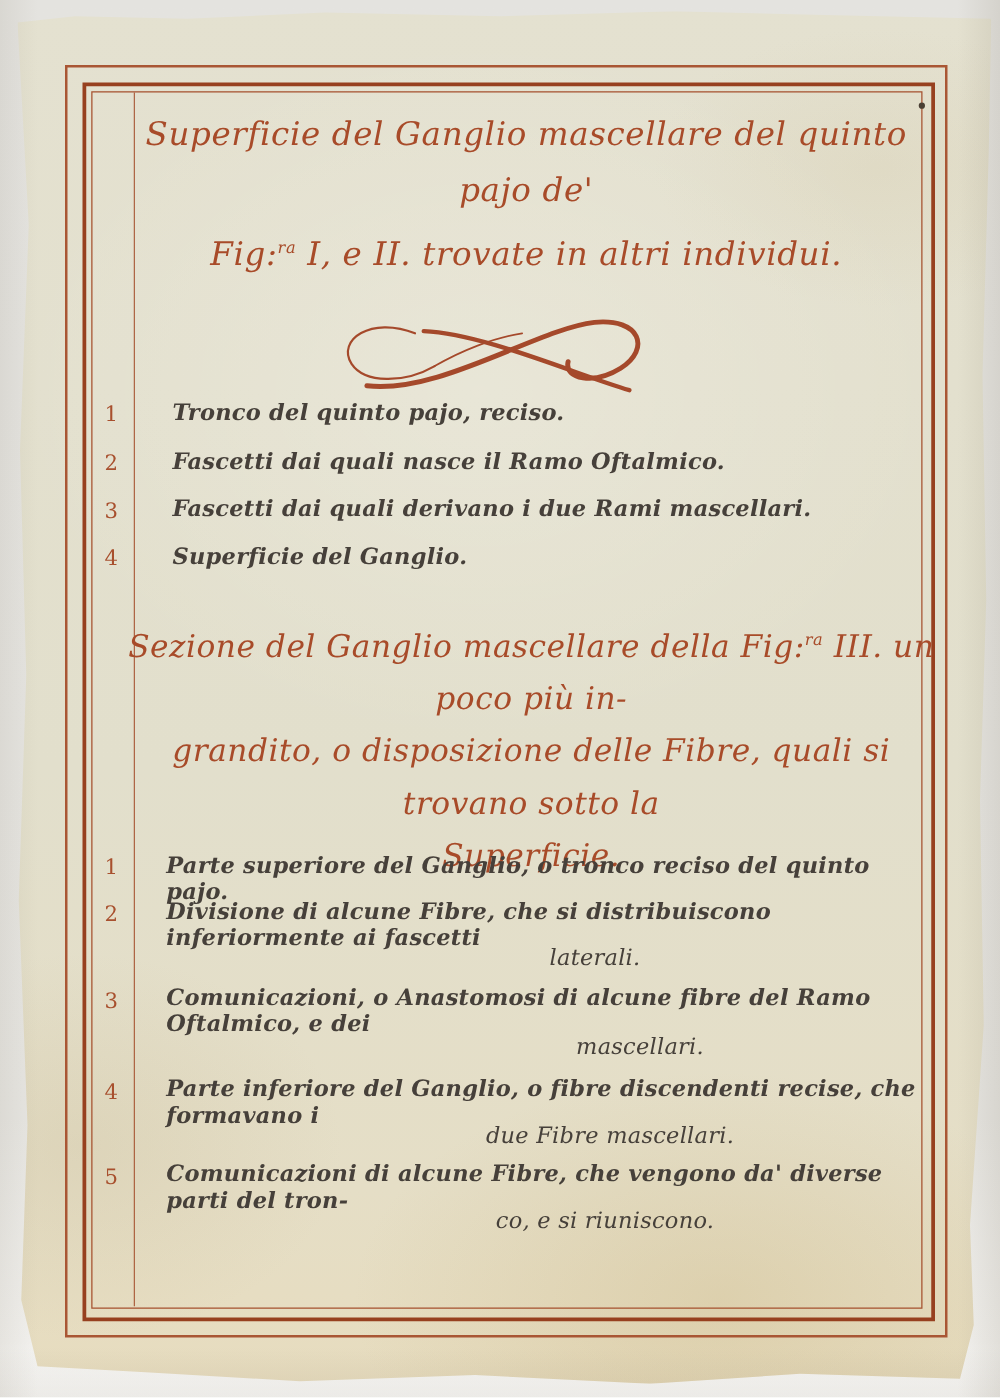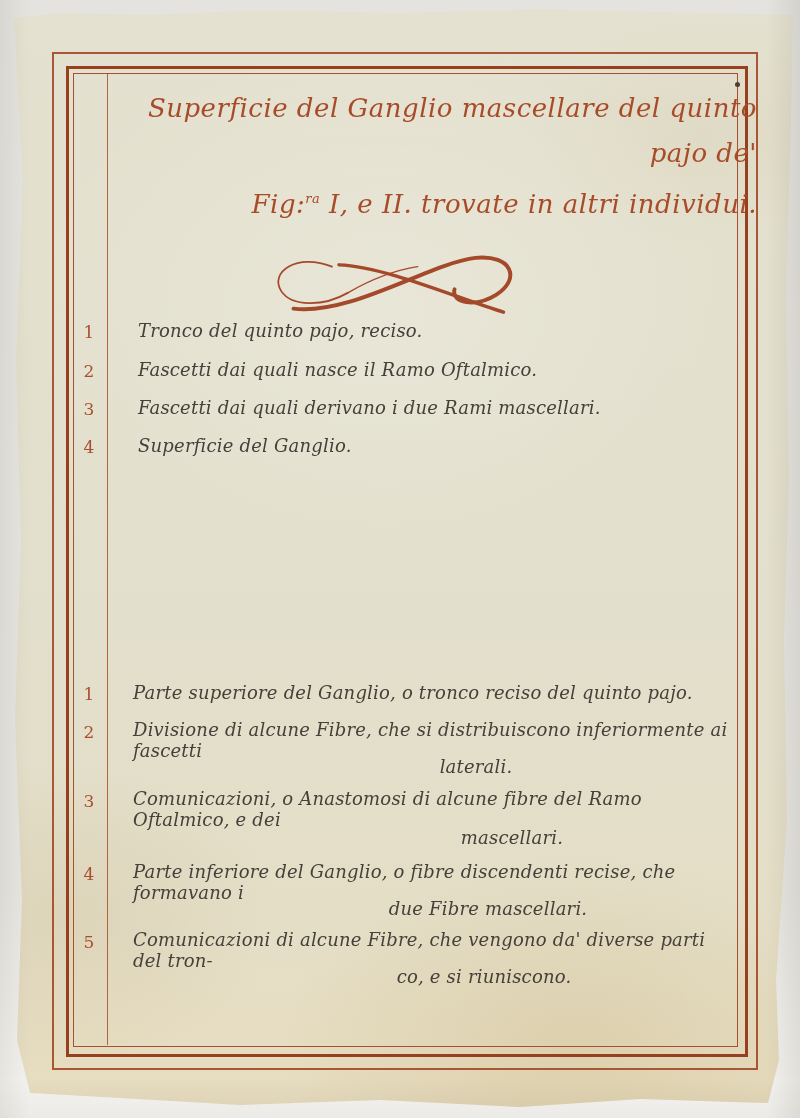--- a/index.html
+++ b/index.html
@@ -35,38 +35,38 @@
   }
   
   .rule{position:absolute;border-style:solid;pointer-events:none;}
   .rule-outer{left:52px;top:52px;width:702px;height:1014px;border-width:2px;border-color:#a95634;}
   .rule-thick{left:66px;top:66px;width:676px;height:985px;border-width:3px;border-color:#97401f;}
   .rule-thin {left:73px;top:73px;width:663px;height:972px;border-width:1px;border-color:#a5502e;}
   .margin-rule{position:absolute;left:107px;top:74px;width:1px;height:971px;background:#a5502e;opacity:.85;}
   
   .red{color:#a84b29;}
   .h1{
-    position:absolute;left:117px;top:86px;width:640px;
-    font-style:italic;font-size:26px;line-height:45px;text-align:right;
+    position:absolute;left:101px;top:86px;width:640px;
+    font-style:italic;font-size:26px;line-height:45px;text-align:center;
     letter-spacing:0.5px;
   }
   .h2{
     position:absolute;left:100px;top:492px;width:650px;
     font-style:italic;font-size:25px;line-height:42px;text-align:center;
     letter-spacing:0.4px;
   }
   sup.figsup{font-size:13px;font-style:italic;}
   .flourish{position:absolute;left:255px;top:243px;width:280px;height:84px;}
   .item-num{
     position:absolute;left:78px;width:22px;text-align:center;
     font-size:17px;color:#a8502e;font-style:normal;
   }
   .item-text{
     position:absolute;left:138px;width:600px;
-    font-style:italic;font-size:18px;color:#46403a;letter-spacing:0.2px;
+    font-style:italic;font-size:18px;color:#46403a;letter-spacing:0.2px;font-weight:bold;
   }
   .item-text2{
     position:absolute;width:520px;
     font-style:italic;font-size:18px;color:#46403a;letter-spacing:0.2px;text-align:center;
   }
   .b-item .item-text{left:133px;}
   .ink-speck{position:absolute;left:735px;top:82px;width:5px;height:5px;border-radius:50%;background:#4a3f33;}
 </style>
 </head>
 <body>
@@ -108,20 +108,25 @@
     <div>
       <span class="item-num" style="top:399px">3</span>
       <span class="item-text" style="top:397px">Fascetti dai quali derivano i due Rami mascellari.</span>
     </div>
     <div>
       <span class="item-num" style="top:437px">4</span>
       <span class="item-text" style="top:435px">Superficie del Ganglio.</span>
     </div>
   </div>
 
+  <div class="h2 red">
+    <div><span>Sezione del Ganglio mascellare della Fig:</span><sup class="figsup">ra</sup><span> III. un poco più in-</span></div>
+    <div>grandito, o disposizione delle Fibre, quali si trovano sotto la</div>
+    <div>Superficie.</div>
+  </div>
 
   <div>
     <div class="b-item">
       <span class="item-num" style="top:684px">1</span>
       <span class="item-text" style="top:682px">Parte superiore del Ganglio, o tronco reciso del quinto pajo.</span>
     </div>
     <div class="b-item">
       <span class="item-num" style="top:722px">2</span>
       <span class="item-text" style="top:719px">Divisione di alcune Fibre, che si distribuiscono inferiormente ai fascetti</span>
       <span class="item-text2" style="left:216px;top:756px">laterali.</span>

